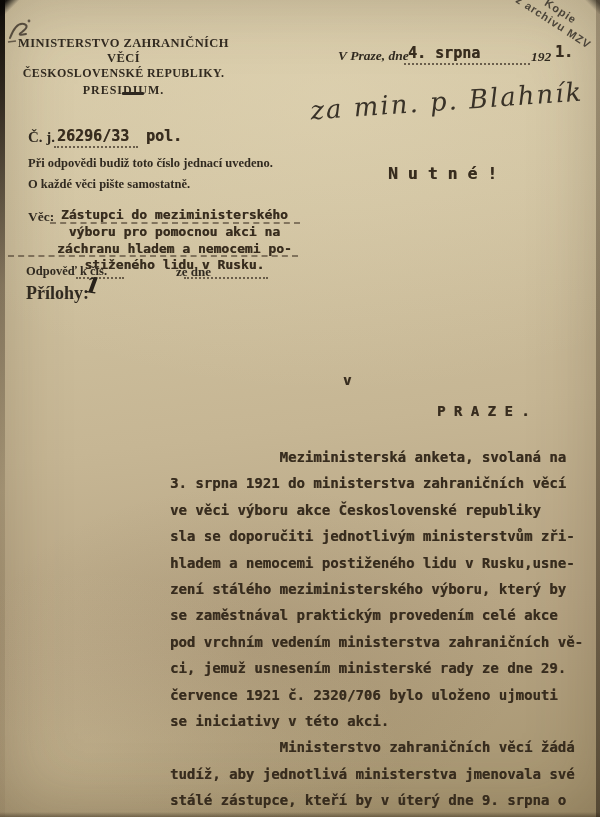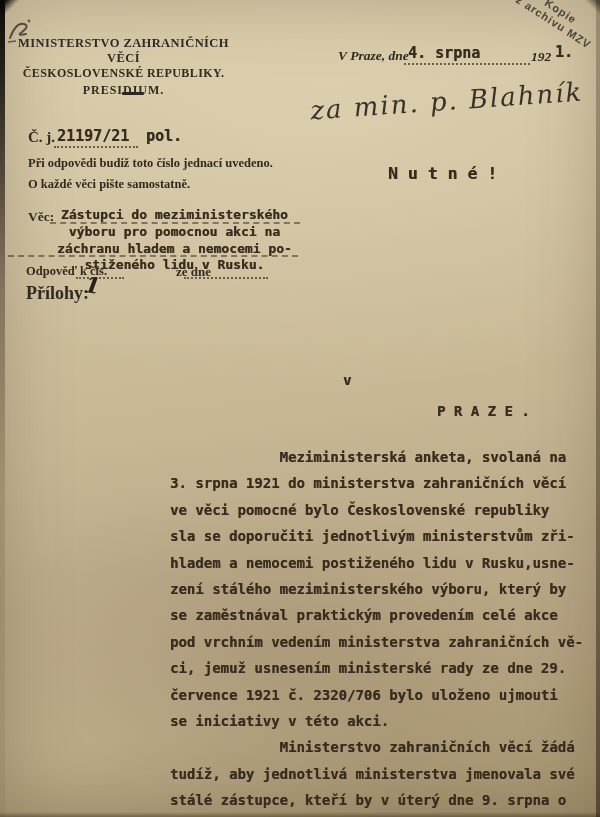--- a/index.html
+++ b/index.html
@@ -122,21 +122,21 @@
   <div class="abs typed dt-daymonth">4. srpna</div>
   <div class="abs dots dt-dots"></div>
   <div class="abs print dt-year">192</div>
   <div class="abs typed dt-year-typed">1.</div>
 
   <div class="abs hand hw-note">za min. p. Blahník</div>
 
   <div class="abs typed urgent">N u t n é !</div>
 
   <div class="abs print ref-label">Č. j.</div>
-  <div class="abs typed ref-num">21197/21</div>
+  <div class="abs typed ref-num">26296/33</div>
   <div class="abs dots ref-dots"></div>
   <div class="abs typed ref-suffix">pol.</div>
   <div class="abs print instr1">Při odpovědi budiž toto číslo jednací uvedeno.</div>
   <div class="abs print instr2">O každé věci pište samostatně.</div>
 
   <div class="abs dash-rule subj-rule1"></div>
   <div class="abs dash-rule subj-rule2"></div>
   <div class="abs print subj-label">Věc:</div>
   <div class="abs subj-lines">
       <div class="typed">Zástupci do meziministerského</div>
@@ -152,21 +152,21 @@
   <div class="abs print att-label">Přílohy:</div>
   <div class="abs hand att-value">1</div>
 
   <div class="abs typed rcp2">v</div>
   <div class="abs typed rcp3">P R A Z E .</div>
 
   <div class="abs body-block">
     <div>
         <div class="typed-line">             Meziministerská anketa, svolaná na</div>
         <div class="typed-line">3. srpna 1921 do ministerstva zahraničních věcí</div>
-        <div class="typed-line">ve věci pomocné bylo Československé republiky</div>
+        <div class="typed-line">ve věci výboru akce Československé republiky</div>
         <div class="typed-line">sla se doporučiti jednotlivým ministerstvům zři-</div>
         <div class="typed-line">hladem a nemocemi postiženého lidu v Rusku,usne-</div>
         <div class="typed-line">zení stálého meziministerského výboru, který by</div>
         <div class="typed-line">se zaměstnával praktickým provedením celé akce</div>
         <div class="typed-line">pod vrchním vedením ministerstva zahraničních vě-</div>
         <div class="typed-line">ci, jemuž usnesením ministerské rady ze dne 29.</div>
         <div class="typed-line">července 1921 č. 2320/706 bylo uloženo ujmouti</div>
         <div class="typed-line">se iniciativy v této akci.</div>
       </div>
     <div>

